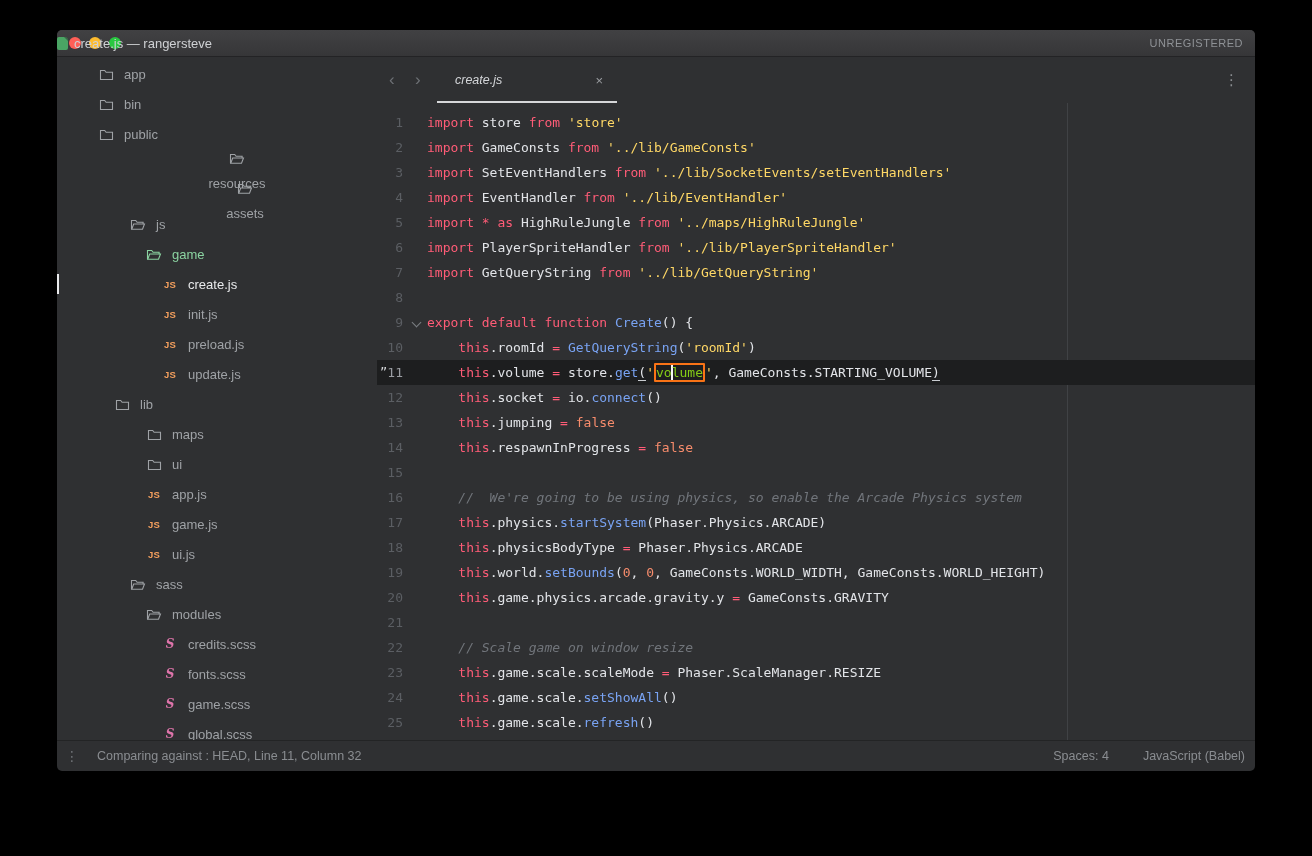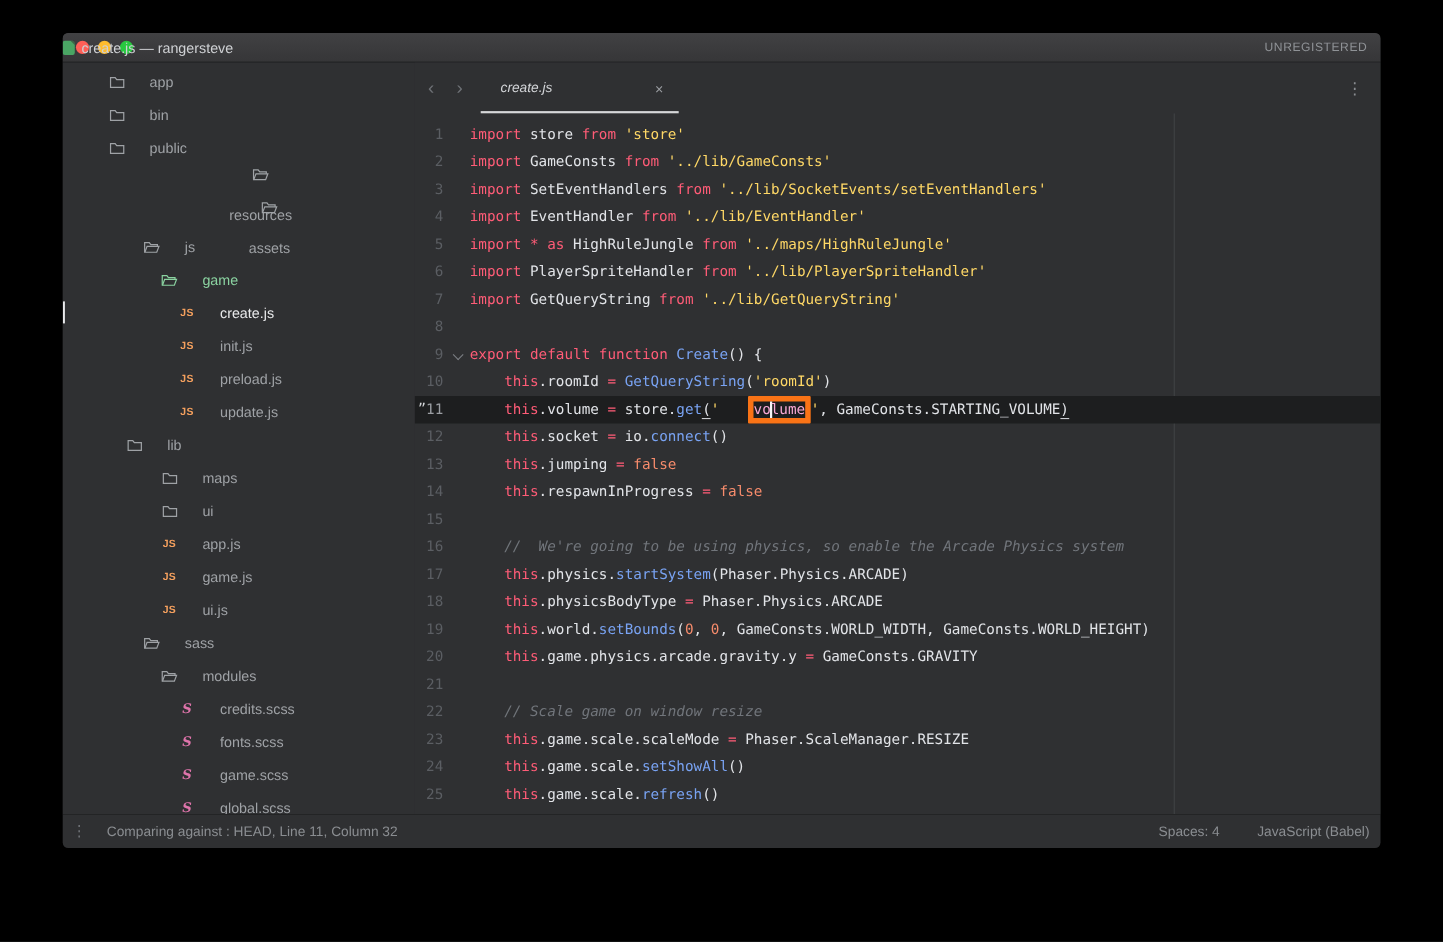--- a/index.html
+++ b/index.html
@@ -29,21 +29,21 @@
     display:flex;align-items:center;gap:6px;
     color:#cfd1d4;font-size:13px;pointer-events:none;
   }
   .file-badge{width:11px;height:13px;border-radius:2px;background:#4aa564;display:inline-block;position:relative;}
   .file-badge::after{content:'';position:absolute;right:0;top:0;border-left:4px solid transparent;border-top:4px solid #2f3032;opacity:.55;}
   .unreg{position:absolute;right:12px;top:0;height:100%;display:flex;align-items:center;color:#8f9296;font-size:11px;letter-spacing:.5px;}
   
   .main{flex:1;display:flex;min-height:0;}
   
   .sidebar{flex:0 0 320px;width:320px;padding-top:2px;overflow:hidden;background:#2f3032;}
-  .tree-row{height:30px;display:flex;align-items:center;gap:21px;color:#9fa2a6;font-size:13px;position:relative;box-sizing:border-box;}
+  .tree-row{height:30px;display:flex;align-items:center;gap:9px;color:#9fa2a6;font-size:13px;position:relative;box-sizing:border-box;}
   .tree-row.accent{color:#8bd3a1;}
   .tree-row.selected{color:#e9eaec;}
   .tree-row.selected::before{content:'';position:absolute;left:0;top:5px;bottom:5px;width:2px;background:#e9eaec;}
   .tree-icon{width:18px;display:inline-flex;justify-content:center;align-items:center;flex:0 0 18px;}
   .tree-icon svg{display:block;}
   .tree-icon.js{font-size:9.5px;font-weight:700;color:#f5a05e;letter-spacing:.3px;}
   .tree-icon.sass{font-family:"DejaVu Serif",serif;font-style:italic;font-weight:700;font-size:12px;color:#df74ab;}
   .tree-label{white-space:nowrap;}
   
   .editor{flex:1;display:flex;flex-direction:column;min-width:0;position:relative;background:#2f3032;}
@@ -67,21 +67,21 @@
   .ln{flex:0 0 50px;box-sizing:border-box;text-align:right;padding-right:24px;color:#5b5e63;position:relative;}
   .code-row.active .ln{color:#9b9ea3;}
   .lc{flex:1;position:relative;z-index:1;}
   .k{color:#ff5c77;}
   .p{color:#e2e4e8;}
   .f{color:#79a3f3;}
   .s{color:#ffd866;}
   .n{color:#f78c6c;}
   .c{color:#71757b;font-style:italic;}
   .u{color:#e2e4e8;border-bottom:1px solid #c9ccd0;}
-  .box{border:5px solid #f97316;border-radius:1px;color:#f9a8d4;margin-left:26px;}
+  .box{border:2px solid #f97316;border-radius:1px;color:#84cc16;}
   .caret{display:inline-block;width:2px;height:15px;background:#f5f6f7;vertical-align:text-bottom;margin:0 -1px;}
   .fold{position:absolute;right:7px;top:9px;width:6px;height:6px;border-right:1.5px solid #7b7e83;border-bottom:1.5px solid #7b7e83;transform:rotate(45deg);}
   .gmark{position:absolute;left:3px;top:0px;color:#d4d6d9;font-size:14px;font-family:"DejaVu Sans",sans-serif;}
   
   .statusbar{
     flex:0 0 31px;height:31px;display:flex;align-items:center;
     color:#8a8d91;font-size:12.5px;padding:0 8px;box-shadow:inset 0 1px 0 rgba(0,0,0,.25);
   }
   .status-menu{color:#6e7176;font-size:14px;width:10px;}
   .status-left{margin-left:22px;white-space:nowrap;}

